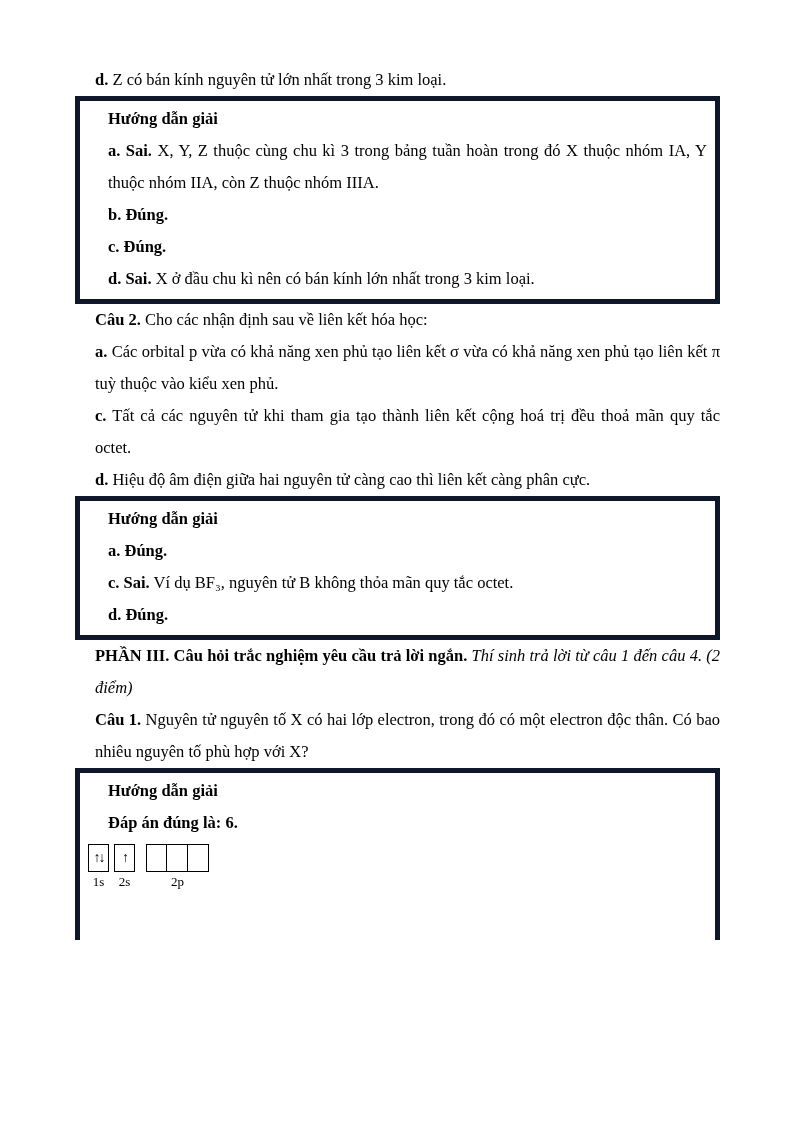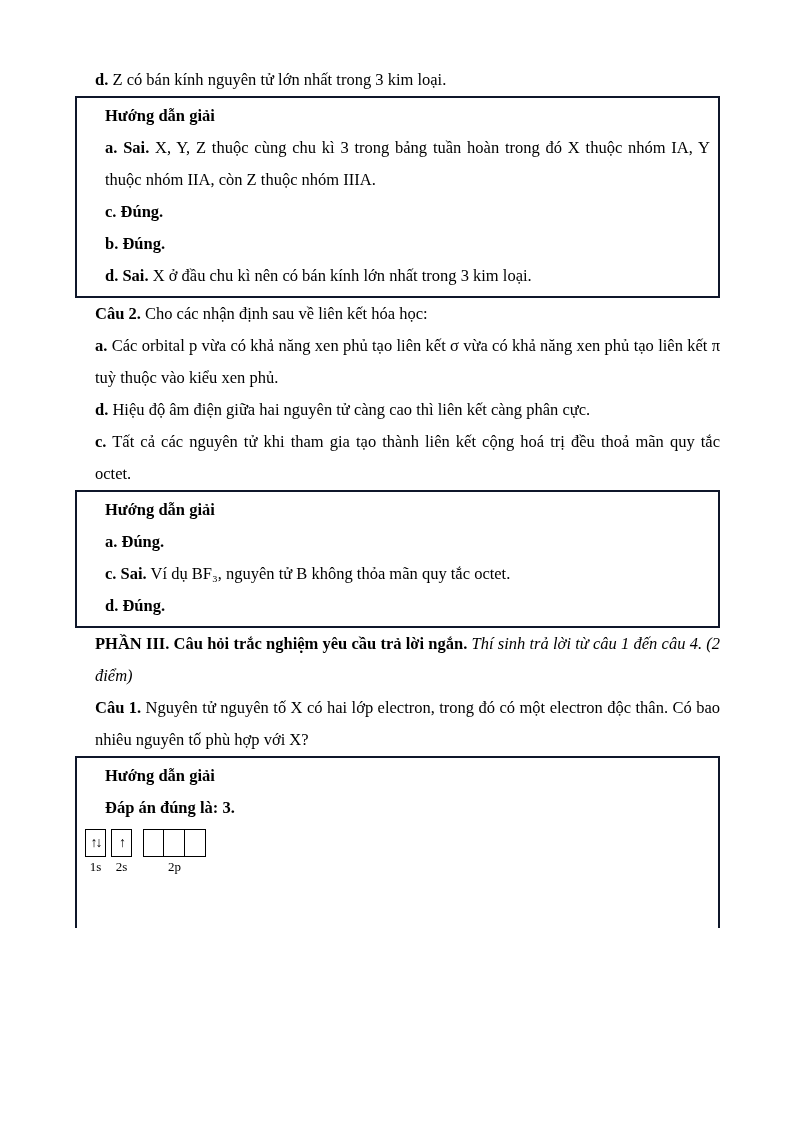--- a/index.html
+++ b/index.html
@@ -8,21 +8,21 @@
     width:794px; height:1122px;
     font-family:"Liberation Serif", serif;
     font-size:16.5px; color:#000;
     position:relative; overflow:hidden;
   }
   .page-content { position:absolute; left:75px; top:64px; width:645px; }
   p.para { line-height:32px; text-align:justify;margin-left:20px; }
   b.lead { font-weight:bold; }
   .italic { font-style:italic; }
   .solution-box {
-    border:2px solid #0f172a;
+    border:5px solid #0f172a;
     padding:2px 8px 4px 8px;
     width:645px;
   }
   .solution-box.open-bottom {
     border-bottom:none;
     min-height:172px;
   }
   .box-title { font-weight:bold; }
   
   .orbital-diagram { margin-top:5px; display:flex; align-items:flex-start; }
@@ -43,44 +43,44 @@
 </head>
 <body>
 
 <div class="page-content">
 
   <p class="para"><b class="lead">d.</b><span> Z có bán kính nguyên tử lớn nhất trong 3 kim loại.</span></p>
 
   <div class="solution-box">
     <p class="para box-title">Hướng dẫn giải</p>
     <p class="para"><b class="lead">a. Sai.</b><span> X, Y, Z thuộc cùng chu kì 3 trong bảng tuần hoàn trong đó X thuộc nhóm IA, Y thuộc nhóm IIA, còn Z thuộc nhóm IIIA.</span></p>
+    <p class="para"><b class="lead">b. Đúng.</b><span></span></p>
     <p class="para"><b class="lead">c. Đúng.</b><span></span></p>
-    <p class="para"><b class="lead">b. Đúng.</b><span></span></p>
     <p class="para"><b class="lead">d. Sai.</b><span> X ở đầu chu kì nên có bán kính lớn nhất trong 3 kim loại.</span></p>
   </div>
 
   <p class="para"><b class="lead">Câu 2.</b><span> Cho các nhận định sau về liên kết hóa học:</span></p>
   <p class="para"><b class="lead">a.</b><span> Các orbital p vừa có khả năng xen phủ tạo liên kết σ vừa có khả năng xen phủ tạo liên kết π tuỳ thuộc vào kiểu xen phủ.</span></p>
+  <p class="para"><b class="lead">c.</b><span> Tất cả các nguyên tử khi tham gia tạo thành liên kết cộng hoá trị đều thoả mãn quy tắc octet.</span></p>
   <p class="para"><b class="lead">d.</b><span> Hiệu độ âm điện giữa hai nguyên tử càng cao thì liên kết càng phân cực.</span></p>
-  <p class="para"><b class="lead">c.</b><span> Tất cả các nguyên tử khi tham gia tạo thành liên kết cộng hoá trị đều thoả mãn quy tắc octet.</span></p>
 
   <div class="solution-box">
     <p class="para box-title">Hướng dẫn giải</p>
     <p class="para"><b class="lead">a. Đúng.</b><span></span></p>
     <p class="para"><b class="lead">c. Sai.</b><span> Ví dụ BF₃, nguyên tử B không thỏa mãn quy tắc octet.</span></p>
     <p class="para"><b class="lead">d. Đúng.</b><span></span></p>
   </div>
 
   <p class="para"><b class="lead">PHẦN III. Câu hỏi trắc nghiệm yêu cầu trả lời ngắn.</b><span class="italic"> Thí sinh trả lời từ câu 1 đến câu 4. (2 điểm)</span></p>
 
   <p class="para"><b class="lead">Câu 1.</b><span> Nguyên tử nguyên tố X có hai lớp electron, trong đó có một electron độc thân. Có bao nhiêu nguyên tố phù hợp với X?</span></p>
 
   <div class="solution-box open-bottom">
     <p class="para box-title">Hướng dẫn giải</p>
-    <p class="para box-title">Đáp án đúng là: 3.</p>
+    <p class="para box-title">Đáp án đúng là: 6.</p>
 
     <div class="orbital-diagram">
       <div class="orb-group">
         <div class="orb-cells">
           <span class="orb-cell">↑↓</span>
         </div>
         <div class="orb-label">1s</div>
       </div>
       <div class="orb-group">
         <div class="orb-cells">

